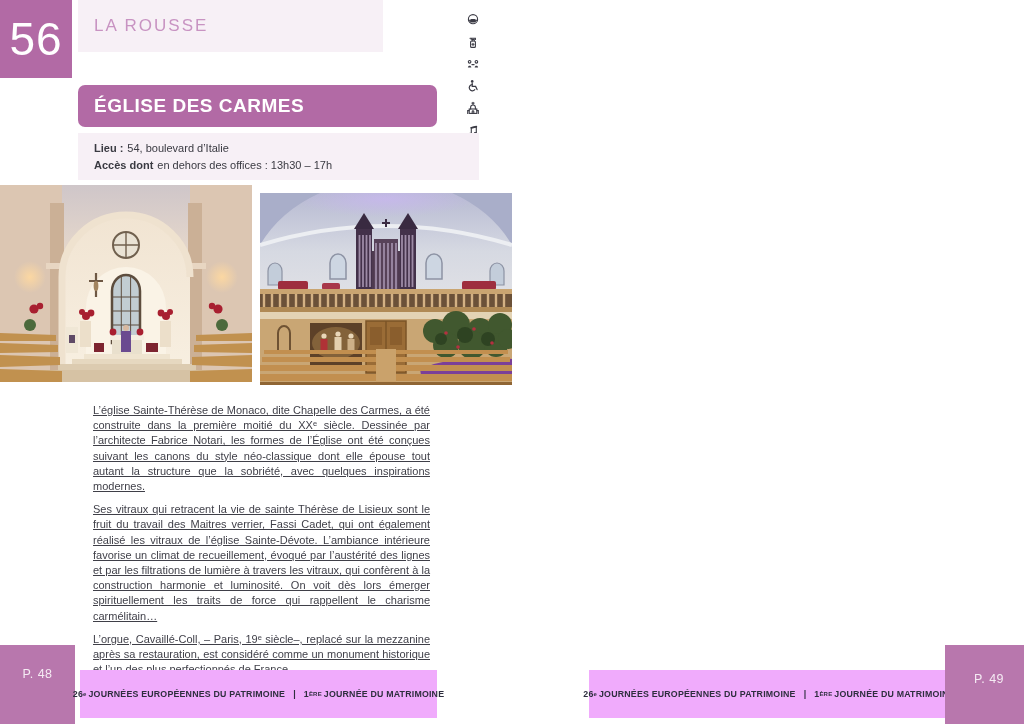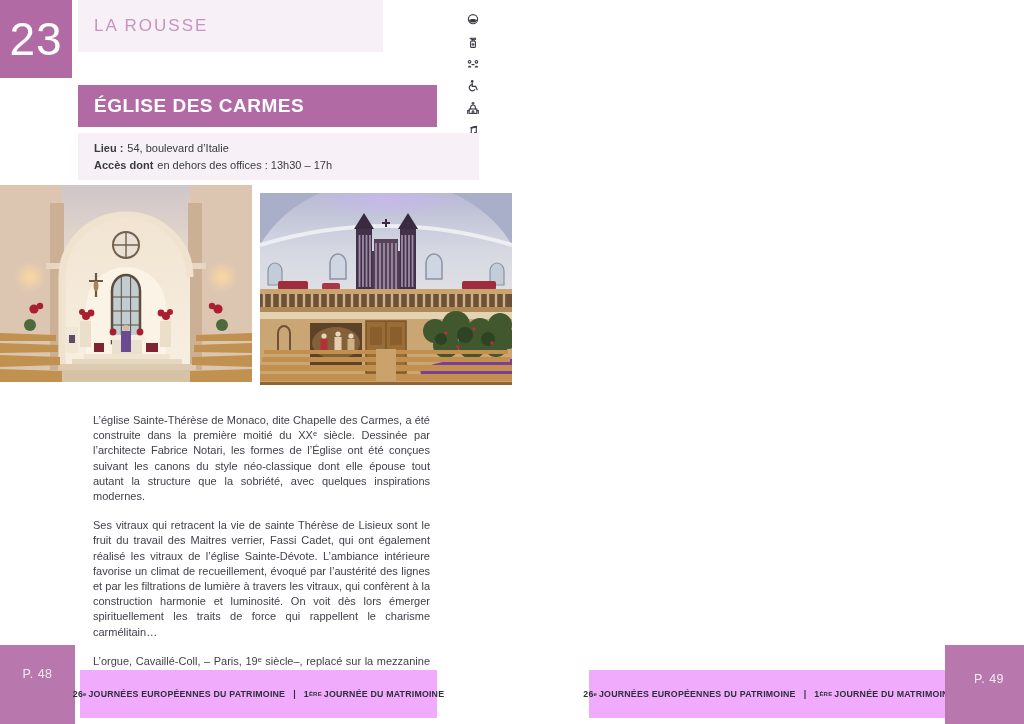--- a/index.html
+++ b/index.html
@@ -9,39 +9,39 @@
   }
   .abs{position:absolute;box-sizing:border-box;}
 
   
   .num-block{left:0;top:0;width:72px;height:78px;background:#b26aa5;color:#fff;
     display:flex;align-items:center;justify-content:center;font-size:46px;font-weight:300;letter-spacing:1px;}
   .district-band{left:78px;top:0;width:305px;height:52px;background:#f7f0f6;
     display:flex;align-items:center;padding-left:16px;}
   .district-band span{font-size:17px;letter-spacing:2px;color:#c893c2;font-weight:400;}
   .title-banner{left:78px;top:85px;width:359px;height:42px;background:#b26aa5;
-    display:flex;align-items:center;padding-left:16px;}
+    display:flex;align-items:center;padding-left:16px;border-radius:7px;}
   .title-banner span{color:#ffffff;font-weight:bold;font-size:19px;letter-spacing:.5px;}
   .info-block{left:78px;top:133px;width:401px;height:47px;background:#f7f0f6;
     padding:7px 2px 0 16px;font-size:11px;line-height:17px;color:#3a3a42;}
   .info-block .val{margin-left:4px;}
 
   
   .icons-col{left:461px;top:13px;width:24px;display:flex;flex-direction:column;gap:8px;align-items:center;}
   .icons-col .ic{width:14px;height:14px;display:block;}
   .icons-col svg{width:14px;height:14px;display:block;}
 
   
   .photo-left{left:0;top:185px;width:252px;height:197px;}
   .photo-right{left:260px;top:193px;width:252px;height:192px;}
   .photo-left svg,.photo-right svg{width:100%;height:100%;display:block;}
 
   
   .article{left:93px;top:399px;width:337px;font-size:11px;line-height:15.2px;text-align:justify;color:#3f3f48;}
-  .article p{margin:14px 0 8px 0;}
+  .article p{margin:4px 0 8px 0;text-decoration:underline;}
   .informations{margin-top:6px;font-weight:bold;color:#222229;font-size:11px;}
   .informations .val{margin-left:4px;}
 
   
   .pagenum{background:#b877ad;color:rgba(255,255,255,.85);display:flex;align-items:center;justify-content:center;
     font-size:12.5px;letter-spacing:.5px;}
   .pagenum-left{left:0;top:645px;width:75px;height:79px;padding-bottom:21px;}
   .pagenum-right{left:945px;top:645px;width:88px;height:79px;padding-bottom:12px;}
   .footer-strip{top:670px;height:48px;background:#f0abfc;display:flex;align-items:center;justify-content:center;
     font-size:8.8px;font-weight:bold;color:#2e2e3e;letter-spacing:.2px;white-space:nowrap;}
@@ -50,21 +50,21 @@
   .footer-strip sup{font-size:6px;font-weight:bold;}
   .footer-strip .sep{margin:0 8px;}
   .footer-strip .t{margin-left:2px;}
 </style>
 </head>
 <body>
 
 <div id="canvas">
 
   <div class="abs num-block">
-    <span>23</span>
+    <span>56</span>
   </div>
 
   <div class="abs district-band">
     <span>LA ROUSSE</span>
   </div>
 
   <div class="abs icons-col">
     <span class="ic">
       <svg viewBox="0 0 14 14" fill="none" stroke="#3b3b45" stroke-width="1.1" stroke-linecap="round">
         <circle cx="7" cy="6.2" r="4.6"></circle>

